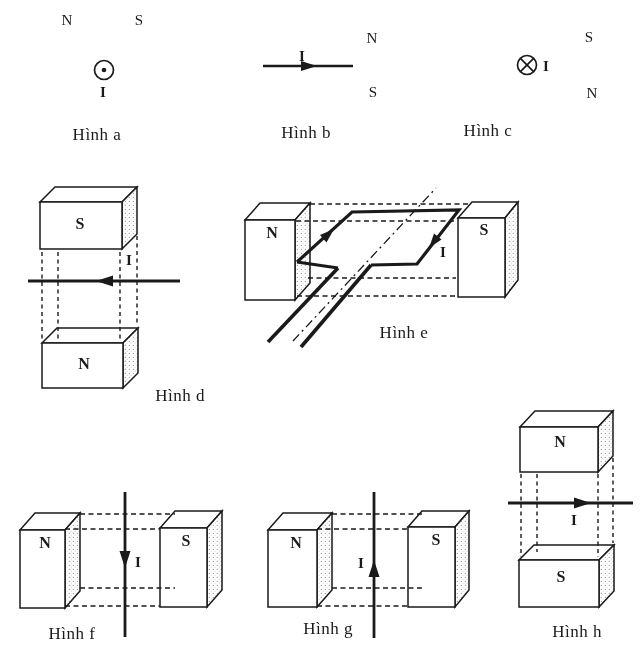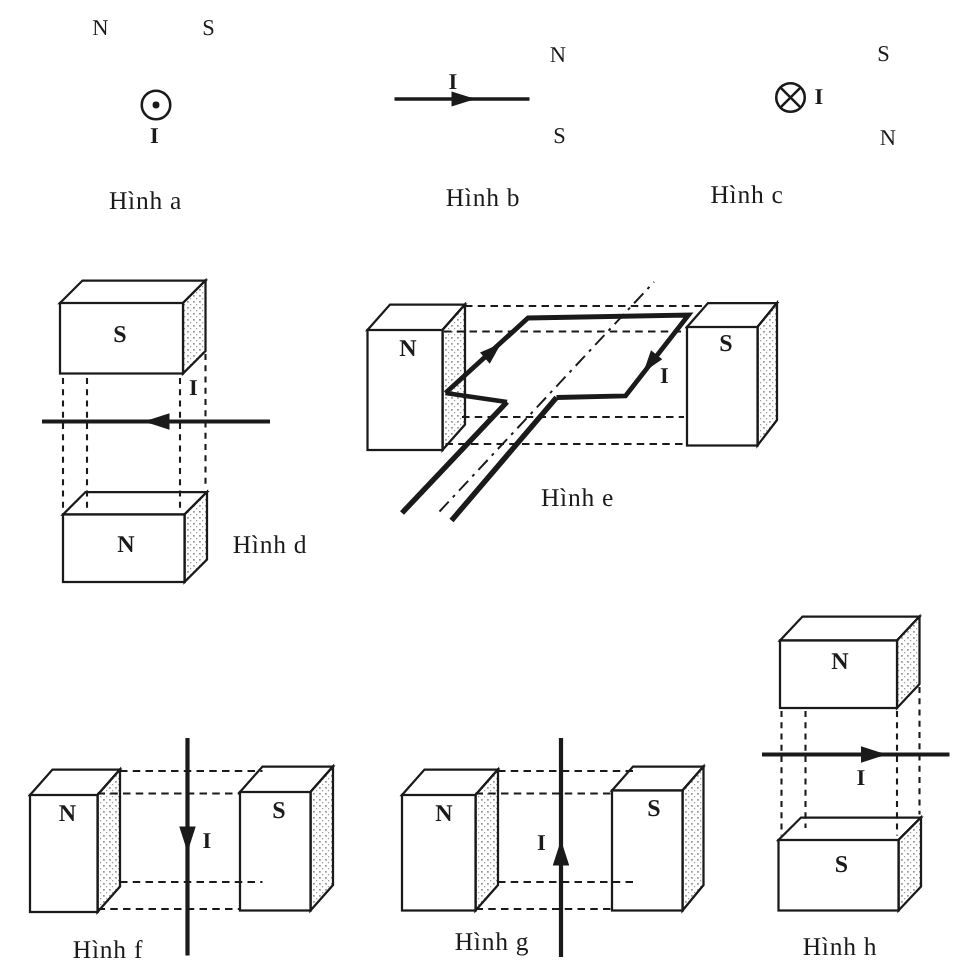--- a/index.html
+++ b/index.html
@@ -149,45 +149,45 @@
   </svg>
 
   <span class="lbl pole" style="left:67px;top:20px">N</span>
   <span class="lbl pole" style="left:139px;top:20px">S</span>
   <span class="lbl cur" style="left:103px;top:92px">I</span>
   <span class="lbl cap" style="left:97px;top:134px">Hình a</span>
 
   <span class="lbl cur" style="left:302px;top:56px">I</span>
   <span class="lbl pole" style="left:372px;top:38px">N</span>
   <span class="lbl pole" style="left:373px;top:92px">S</span>
-  <span class="lbl cap" style="left:322px;top:132px">Hình b</span>
+  <span class="lbl cap" style="left:306px;top:132px">Hình b</span>
 
   <span class="lbl cur" style="left:546px;top:66px">I</span>
   <span class="lbl pole" style="left:589px;top:37px">S</span>
   <span class="lbl pole" style="left:592px;top:93px">N</span>
-  <span class="lbl cap" style="left:498px;top:130px">Hình c</span>
+  <span class="lbl cap" style="left:488px;top:130px">Hình c</span>
 
   <span class="lbl boxletter" style="left:80px;top:224px">S</span>
   <span class="lbl cur" style="left:129px;top:260px">I</span>
   <span class="lbl boxletter" style="left:84px;top:364px">N</span>
-  <span class="lbl cap" style="left:180px;top:363px">Hình d</span>
+  <span class="lbl cap" style="left:180px;top:395px">Hình d</span>
 
   <span class="lbl boxletter" style="left:272px;top:233px">N</span>
   <span class="lbl boxletter" style="left:484px;top:230px">S</span>
   <span class="lbl cur" style="left:443px;top:252px">I</span>
-  <span class="lbl cap" style="left:385px;top:332px">Hình e</span>
+  <span class="lbl cap" style="left:404px;top:332px">Hình e</span>
 
   <span class="lbl boxletter" style="left:45px;top:543px">N</span>
   <span class="lbl boxletter" style="left:186px;top:541px">S</span>
   <span class="lbl cur" style="left:138px;top:562px">I</span>
   <span class="lbl cap" style="left:72px;top:633px">Hình f</span>
 
   <span class="lbl boxletter" style="left:296px;top:543px">N</span>
   <span class="lbl boxletter" style="left:436px;top:540px">S</span>
   <span class="lbl cur" style="left:361px;top:563px">I</span>
   <span class="lbl cap" style="left:328px;top:628px">Hình g</span>
 
   <span class="lbl boxletter" style="left:560px;top:442px">N</span>
   <span class="lbl cur" style="left:574px;top:520px">I</span>
   <span class="lbl boxletter" style="left:561px;top:577px">S</span>
-  <span class="lbl cap" style="left:560px;top:631px">Hình h</span>
+  <span class="lbl cap" style="left:577px;top:631px">Hình h</span>
 
 </div>
 
 </body></html>

